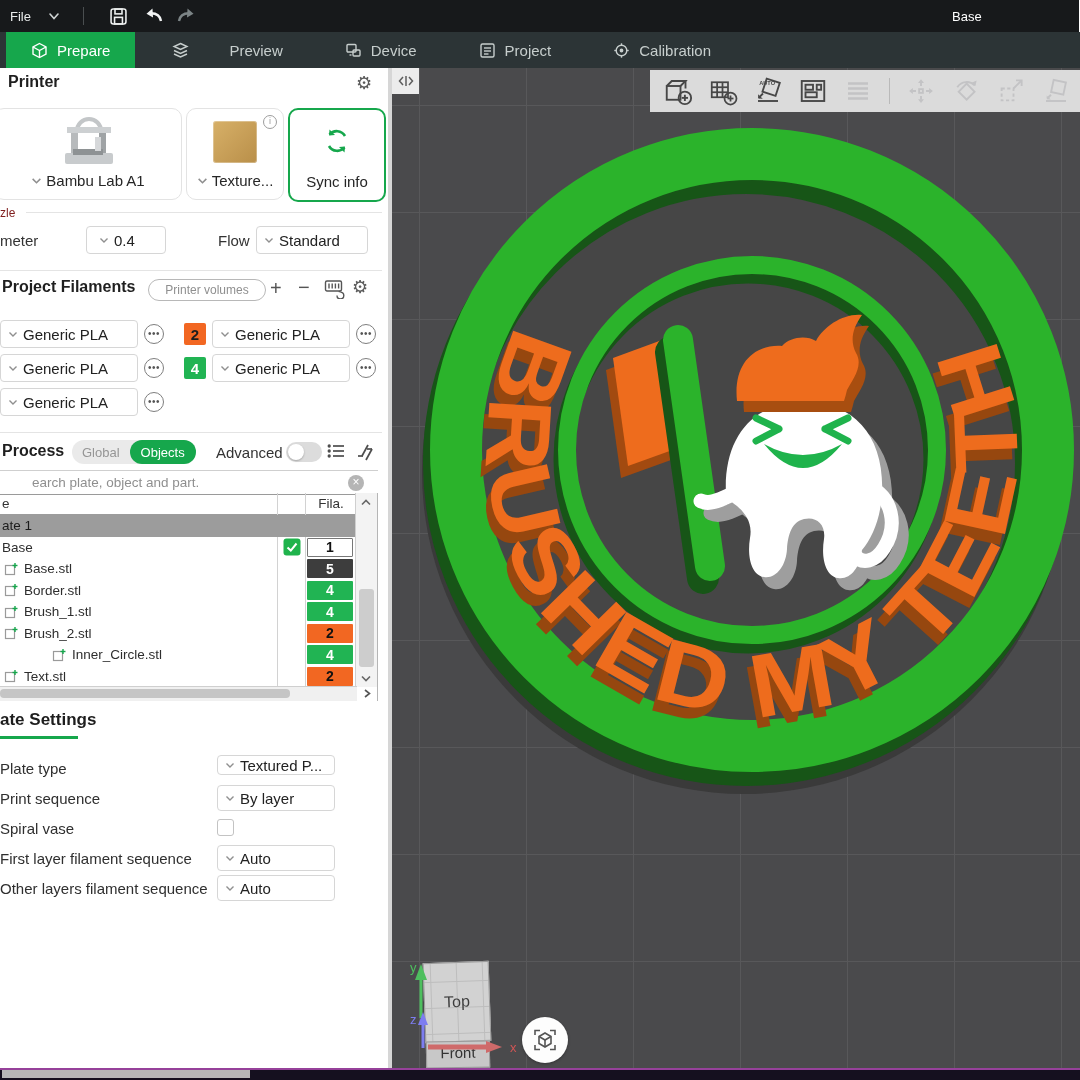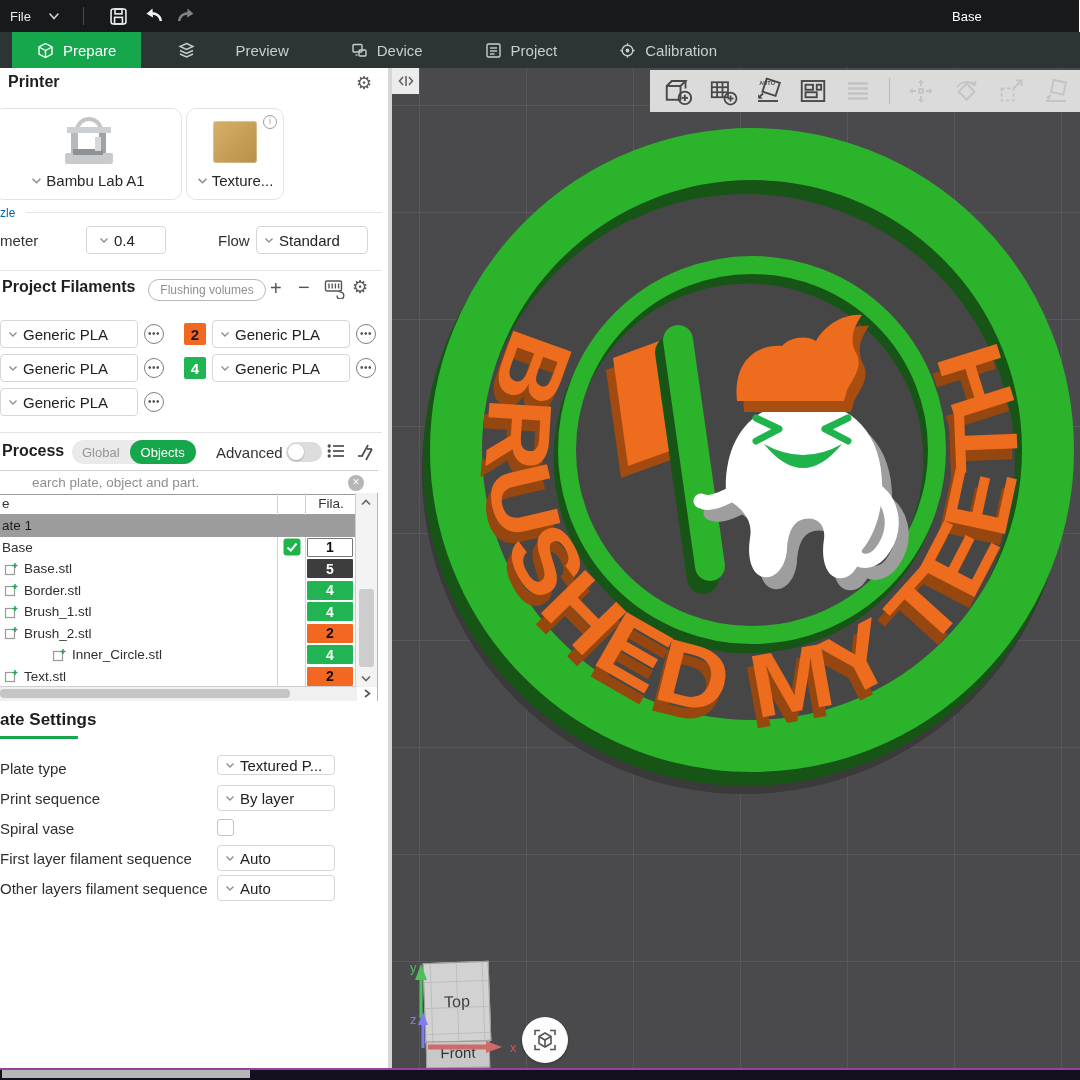--- a/index.html
+++ b/index.html
@@ -18,21 +18,21 @@
   .tab.active{background:#16a74c;color:#fff;}
   .tab svg{width:17px;height:17px;}
   
   .panel{position:absolute;left:0;top:68px;width:388px;height:1002px;background:#fff;border-right:1px solid #bdbdbd;overflow:hidden;font-size:15px;color:#2e2e2e;}
   .sec-title{position:absolute;left:8px;font-weight:bold;font-size:16px;color:#1f1f1f;}
   .gearbtn{position:absolute;color:#5c5c5c;font-size:18px;line-height:18px;}
   .hline{position:absolute;left:0;right:6px;height:1px;background:#e4e4e4;}
   .card{position:absolute;border:1px solid #e3e3e3;border-radius:10px;background:#fff;}
   .card .lbl{position:absolute;left:0;right:0;bottom:10px;display:flex;align-items:center;justify-content:center;gap:4px;font-size:15px;color:#262626;white-space:nowrap;overflow:hidden;}
   .card.sync{border:2px solid #16a74c;}
-  .legend{position:absolute;font-size:12px;color:#0369a1;background:#fff;padding-right:4px;}
+  .legend{position:absolute;font-size:12px;color:#7f1d1d;background:#fff;padding-right:4px;}
   .rowlabel{position:absolute;font-size:15px;color:#333;white-space:nowrap;}
   .combo{position:absolute;height:28px;border:1px solid #d6d6d6;border-radius:4px;background:#fff;display:flex;align-items:center;gap:5px;padding-left:7px;box-sizing:border-box;white-space:nowrap;overflow:hidden;font-size:15px;color:#222;}
   .pill{position:absolute;border:1px solid #b8b8b8;border-radius:11px;color:#8f8f8f;font-size:12px;display:flex;align-items:center;justify-content:center;}
   .txtbtn{position:absolute;color:#555;font-size:20px;line-height:20px;font-weight:400;}
   .dotsbtn{position:absolute;width:20px;height:20px;border:1.4px solid #7e7e7e;border-radius:50%;box-sizing:border-box;display:flex;align-items:center;justify-content:center;font-size:10px;color:#555;letter-spacing:.5px;line-height:8px;}
   .fbadge{position:absolute;width:22px;height:22px;display:flex;align-items:center;justify-content:center;font-size:15px;font-weight:bold;border-radius:2px;}
   .ptoggle{position:absolute;height:24px;background:#eaeaea;border-radius:12px;display:flex;align-items:center;}
   .ptoggle .off{padding:0 10px;color:#959595;font-size:13px;}
   .ptoggle .on{background:#16a74c;color:#fff;border-radius:12px;height:24px;display:flex;align-items:center;padding:0 11px;font-size:13px;}
   .switch{position:absolute;width:36px;height:20px;border-radius:10px;background:#dcdcdc;}
@@ -108,21 +108,21 @@
     <span class="mico">
       <svg width="24" height="24" viewBox="0 0 24 24">
           <path d="M4,17 C5,11.5 9.5,9 15,9.3" fill="none" stroke="#7c8486" stroke-width="2.4"></path>
           <path d="M12.5,4.5 L18.5,9.7 L12,13.6 Z" fill="#7c8486"></path>
         </svg>
     </span>
     <span class="projname">Base</span>
   </div>
 
   <div class="tabbar" id="tabbar">
-      <div class="tab active" style="margin-left: 12px;">
+      <div class="tab active" style="margin-left: 6px;">
         <span>
           <svg viewBox="0 0 17 17" fill="none" stroke="currentColor" stroke-width="1.4" style="width:17px;height:17px;display:block;">
             <polygon points="8.5,1.5 15,5 15,12 8.5,15.5 2,12 2,5"></polygon>
             <polyline points="2,5 8.5,8.5 15,5"></polyline>
             <line x1="8.5" y1="8.5" x2="8.5" y2="15.5"></line>
           </svg>
         </span>
         <span>Prepare</span>
       </div>
       <div class="tab" style="margin-left: 12px; gap: 40px;">
@@ -202,20 +202,31 @@
       <div class="lbl">
           <span class="chev">
             <svg width="11" height="9" viewBox="0 0 10 8">
               <polyline points="1.5,2.5 5,6 8.5,2.5" fill="none" stroke="#8f8f8f" stroke-width="1.4"></polyline>
             </svg>
           </span>
           <span>Texture...</span>
         </div>
     </div>
 
+    <div class="card sync" style="left:288px;top:40px;width:94px;height:90px;">
+      <svg style="position:absolute;left:32px;top:16px;" width="30" height="30" viewBox="0 0 30 30">
+        <path d="M23,10 a9.5,9.5 0 0 0 -15.5,-1.5" fill="none" stroke="#16a74c" stroke-width="2.6"></path>
+        <path d="M7.5,3.5 L7,9.5 L13,9 Z" fill="#16a74c"></path>
+        <path d="M7,20 a9.5,9.5 0 0 0 15.5,1.5" fill="none" stroke="#16a74c" stroke-width="2.6"></path>
+        <path d="M22.5,26.5 L23,20.5 L17,21 Z" fill="#16a74c"></path>
+      </svg>
+      <div class="lbl">
+          <span>Sync info</span>
+        </div>
+    </div>
 
     <div class="hline" style="left:26px;top:144px;"></div>
     <div class="legend" style="left:0;top:138px;">zle</div>
     <div class="rowlabel" style="left:0;top:164px;">meter</div>
     <div class="combo" style="left:86px;top:158px;width:80px;padding-left:12px;">
       <span class="chev">
           <svg width="10" height="8" viewBox="0 0 10 8">
             <polyline points="1.5,2.5 5,6 8.5,2.5" fill="none" stroke="#8f8f8f" stroke-width="1.4"></polyline>
           </svg>
         </span>
@@ -228,21 +239,21 @@
             <polyline points="1.5,2.5 5,6 8.5,2.5" fill="none" stroke="#8f8f8f" stroke-width="1.4"></polyline>
           </svg>
         </span>
       <span>Standard</span>
     </div>
 
     <div class="hline" style="top:202px;"></div>
 
     <div class="sec-title" style="left:2px;top:210px;">Project Filaments</div>
     <div class="pill" style="left:148px;top:211px;width:116px;height:20px;">
-        <span>Flushing volumes</span>
+        <span>Printer volumes</span>
       </div>
     <div class="txtbtn" style="left:270px;top:210px;">+</div>
     <div class="txtbtn" style="left:298px;top:209px;">−</div>
     <span style="position:absolute;left:324px;top:211px;">
       <svg width="22" height="20" viewBox="0 0 22 20" fill="none" stroke="#555" stroke-width="1.4">
           <rect x="1.5" y="2" width="16" height="10" rx="1.5"></rect>
           <line x1="5" y1="4.5" x2="5" y2="9.5"></line>
           <line x1="8.2" y1="4.5" x2="8.2" y2="9.5"></line>
           <line x1="11.4" y1="4.5" x2="11.4" y2="9.5"></line>
           <line x1="14.6" y1="4.5" x2="14.6" y2="9.5"></line>

